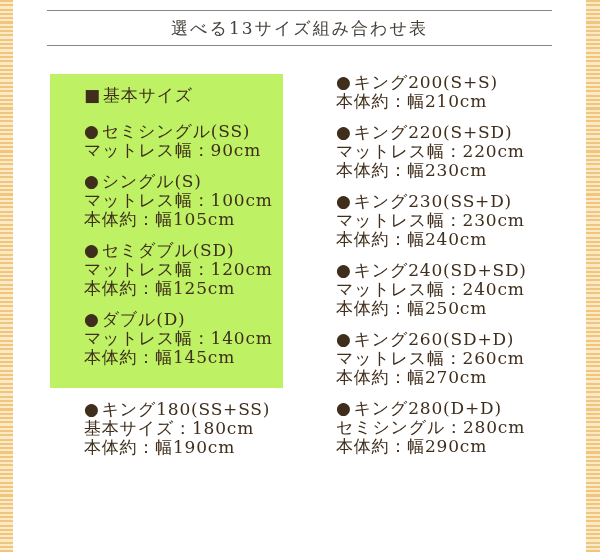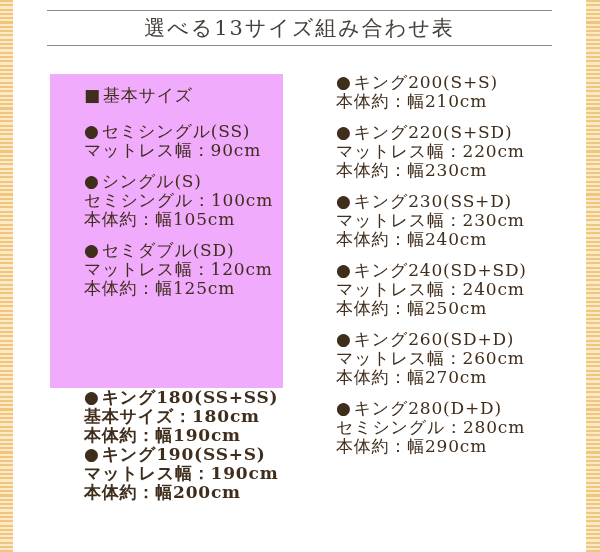--- a/index.html
+++ b/index.html
@@ -37,54 +37,54 @@
     top: 10px;
     width: 505px;
     height: 34px;
     border-top: 1.5px solid #878787;
     border-bottom: 1.5px solid #878787;
     display: flex;
     align-items: center;
     justify-content: center;
   }
   .header-title {
-    font-size: 21px;
+    font-size: 17px;
     letter-spacing: 2px;
     color: #46403a;
   }
 
   
   .col {
     position: absolute;
     font-size: 17px;
     letter-spacing: 0.8px;
     line-height: 19px;
   }
   .col-left  { left: 50px;  top: 74px;  width: 233px; }
   .col-right { left: 336px; top: 73px;  width: 230px; }
 
   .basic-box {
-    background: #f0abfc;
+    background: #bef264;
     box-sizing: border-box;
     width: 233px;
     height: 314px;
     padding: 12px 0 0 34px;
   }
   .outside {
     padding-left: 34px;
   }
   .basic-header {
     margin: 0 0 17px 0;
     white-space: nowrap;
   }
   .block {
     margin: 0 0 12px 0;
     white-space: nowrap;
   }
-  .outside .block { margin-bottom: 0; font-weight: bold; }
+  .outside .block { margin-top: 12px; margin-bottom: 0; }
   .bullet {
     margin-right: 2px;
   }
   .sq {
     margin-right: 2px;
   }
 </style>
 </head>
 <body>
 
@@ -99,44 +99,44 @@
   <div class="basic-box">
     <div class="basic-header"><span class="sq">■</span><span>基本サイズ</span></div>
 
     <div class="block">
       <div><span class="bullet">●</span><span>セミシングル(SS)</span></div>
       <div>マットレス幅：90cm</div>
     </div>
 
     <div class="block">
       <div><span class="bullet">●</span><span>シングル(S)</span></div>
-      <div>セミシングル：100cm</div>
+      <div>マットレス幅：100cm</div>
       <div>本体約：幅105cm</div>
     </div>
 
     <div class="block">
       <div><span class="bullet">●</span><span>セミダブル(SD)</span></div>
       <div>マットレス幅：120cm</div>
       <div>本体約：幅125cm</div>
     </div>
 
+    <div class="block">
+      <div><span class="bullet">●</span><span>ダブル(D)</span></div>
+      <div>マットレス幅：140cm</div>
+      <div>本体約：幅145cm</div>
+    </div>
   </div>
 
   <div class="outside">
     <div class="block">
       <div><span class="bullet">●</span><span>キング180(SS+SS)</span></div>
       <div>基本サイズ：180cm</div>
       <div>本体約：幅190cm</div>
     </div>
 
-    <div class="block">
-      <div><span class="bullet">●</span><span>キング190(SS+S)</span></div>
-      <div>マットレス幅：190cm</div>
-      <div>本体約：幅200cm</div>
-    </div>
   </div>
 </div>
 
 <div class="col col-right">
   <div class="block">
     <div><span class="bullet">●</span><span>キング200(S+S)</span></div>
     <div>本体約：幅210cm</div>
   </div>
 
 

